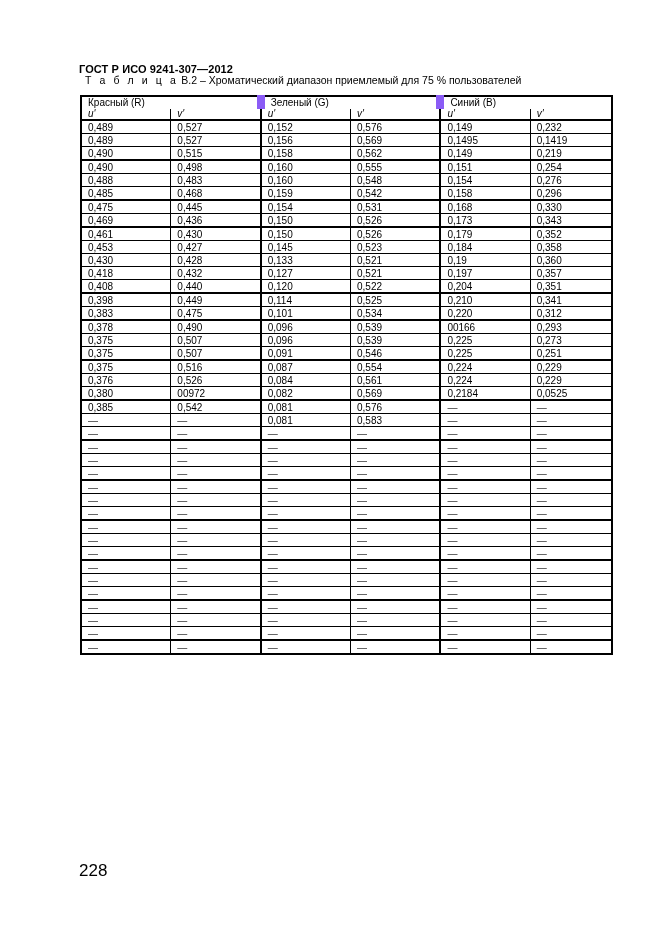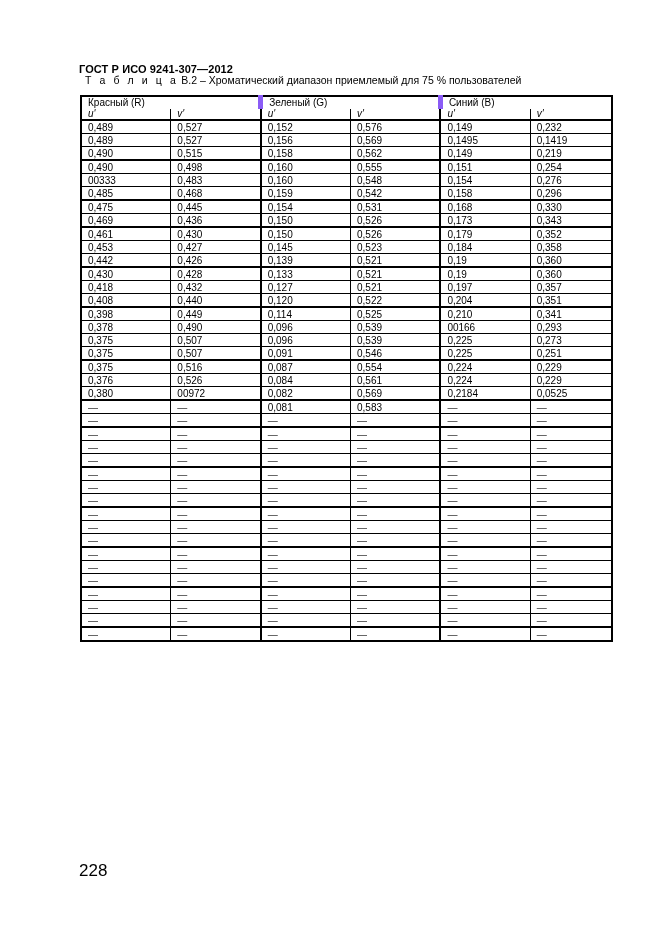--- a/index.html
+++ b/index.html
@@ -8,21 +8,21 @@
     .caption { position: absolute; left: 85px; top: 74px; font-size: 10.5px; white-space: nowrap; }
     .caption .spaced { letter-spacing: 2.6px; }
     table.data { position: absolute; left: 80px; top: 95px; width: 533px; border-collapse: collapse; table-layout: fixed; font-size: 10px; }
     table.data col.c { width: 89px; }
     table.data col.c6 { width: 81px; }
     table.data td, table.data th { border: 1px solid #000; padding: 0 0 0 6px; height: 12px; line-height: 11px; text-align: left; font-weight: normal; white-space: nowrap; overflow: hidden; }
     table.data { border: 2px solid #000; }
     table.data th.group { height: 12px; border-bottom: none; vertical-align: top; }
     table.data th.sub { font-style: italic; height: 10px; line-height: 10px; border-top: none; }
     table.data thead tr.subrow { border-bottom: 2px solid #000; }
-    table.data th.group-r, table.data th.group-g { border-right: 5px solid #8b5cf6; }
+    table.data th.group-r, table.data th.group-g { border-right: 8px solid #8b5cf6; }
     table.data td.gsep, table.data th.gsep { border-right: 2px solid #000; }
     table.data tbody tr.thick { border-bottom: 2px solid #000; }
     .dash { color: #333; }
     .page-number { position: absolute; left: 79px; top: 861px; font-size: 17px; }
   </style>
 </head>
 <body>
 
 <div class="doc-header">ГОСТ Р ИСО 9241-307—2012</div>
 
@@ -81,21 +81,21 @@
       </tr>
       <tr>
         <td>0,490</td>
         <td class="gsep">0,498</td>
         <td>0,160</td>
         <td class="gsep">0,555</td>
         <td>0,151</td>
         <td>0,254</td>
       </tr>
       <tr>
-        <td>00333</td>
+        <td>0,488</td>
         <td class="gsep">0,483</td>
         <td>0,160</td>
         <td class="gsep">0,548</td>
         <td>0,154</td>
         <td>0,276</td>
       </tr>
       <tr class="thick">
         <td>0,485</td>
         <td class="gsep">0,468</td>
         <td>0,159</td>
@@ -128,28 +128,20 @@
         <td>0,352</td>
       </tr>
       <tr>
         <td>0,453</td>
         <td class="gsep">0,427</td>
         <td>0,145</td>
         <td class="gsep">0,523</td>
         <td>0,184</td>
         <td>0,358</td>
       </tr>
-      <tr class="thick">
-        <td>0,442</td>
-        <td class="gsep">0,426</td>
-        <td>0,139</td>
-        <td class="gsep">0,521</td>
-        <td>0,19</td>
-        <td>0,360</td>
-      </tr>
       <tr>
         <td>0,430</td>
         <td class="gsep">0,428</td>
         <td>0,133</td>
         <td class="gsep">0,521</td>
         <td>0,19</td>
         <td>0,360</td>
       </tr>
       <tr>
         <td>0,418</td>
@@ -168,20 +160,28 @@
         <td>0,351</td>
       </tr>
       <tr>
         <td>0,398</td>
         <td class="gsep">0,449</td>
         <td>0,114</td>
         <td class="gsep">0,525</td>
         <td>0,210</td>
         <td>0,341</td>
       </tr>
+      <tr class="thick">
+        <td>0,383</td>
+        <td class="gsep">0,475</td>
+        <td>0,101</td>
+        <td class="gsep">0,534</td>
+        <td>0,220</td>
+        <td>0,312</td>
+      </tr>
       <tr>
         <td>0,378</td>
         <td class="gsep">0,490</td>
         <td>0,096</td>
         <td class="gsep">0,539</td>
         <td>00166</td>
         <td>0,293</td>
       </tr>
       <tr>
         <td>0,375</td>
@@ -217,20 +217,28 @@
       </tr>
       <tr class="thick">
         <td>0,380</td>
         <td class="gsep">00972</td>
         <td>0,082</td>
         <td class="gsep">0,569</td>
         <td>0,2184</td>
         <td>0,0525</td>
       </tr>
       <tr>
+        <td>0,385</td>
+        <td class="gsep">0,542</td>
+        <td>0,081</td>
+        <td class="gsep">0,576</td>
+        <td class="dash">—</td>
+        <td class="dash">—</td>
+      </tr>
+      <tr>
         <td class="dash">—</td>
         <td class="gsep dash">—</td>
         <td>0,081</td>
         <td class="gsep">0,583</td>
         <td class="dash">—</td>
         <td class="dash">—</td>
       </tr>
       <tr class="thick">
         <td class="dash">—</td>
         <td class="gsep dash">—</td>

